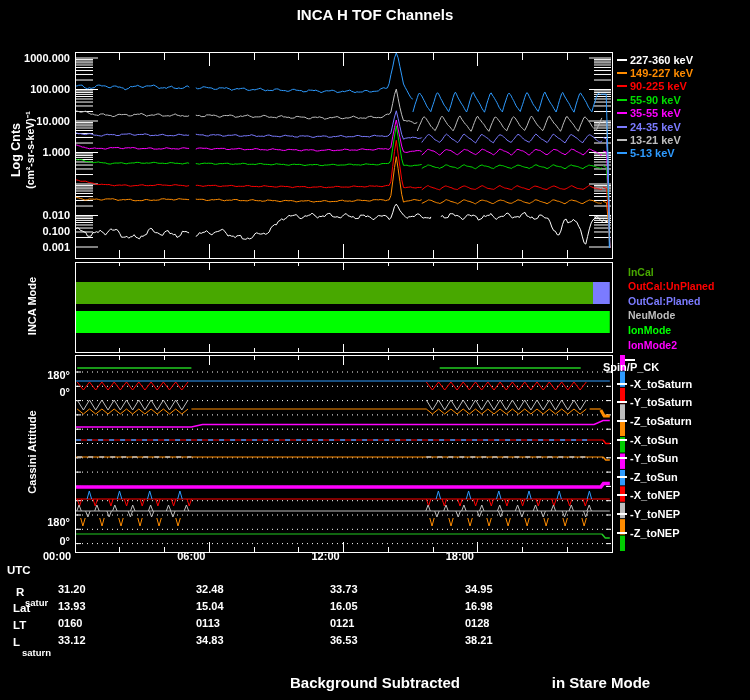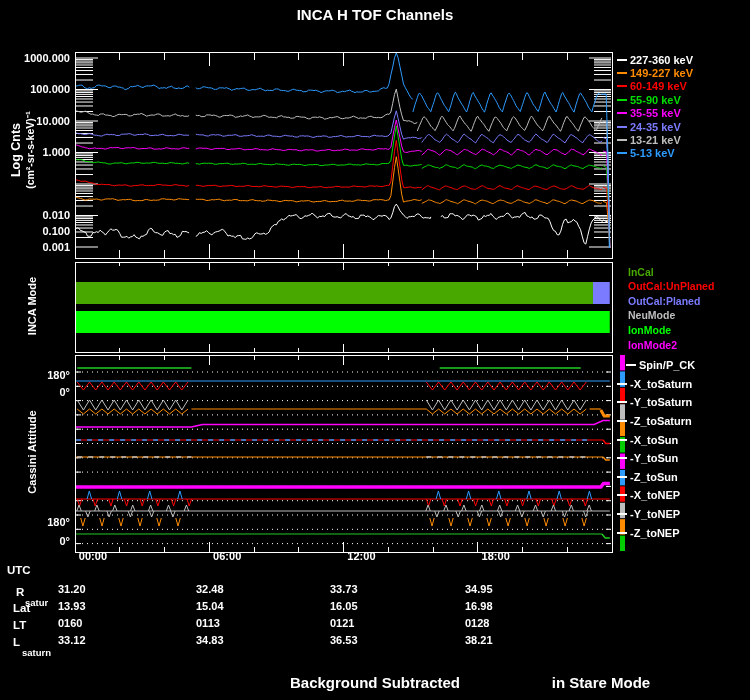--- a/index.html
+++ b/index.html
@@ -5,21 +5,21 @@
   html,body{margin:0;padding:0;background:#000;}
   .fig{position:relative;width:750px;height:700px;background:#000;overflow:hidden;
        font-family:"Liberation Sans",sans-serif;color:#fff;}
   .abs{position:absolute;}
   .title{left:0;top:6px;width:750px;text-align:center;font-size:15px;font-weight:bold;}
   .subtitle{left:0;top:26px;width:750px;text-align:center;font-size:11px;font-weight:bold;}
   .ytick{width:68px;text-align:right;font-size:11px;font-weight:bold;}
   .vlab{text-align:center;transform:rotate(-90deg);font-weight:bold;}
   .leg-item{display:flex;align-items:center;font-size:11px;font-weight:bold;line-height:12px;white-space:nowrap;}
   .leg-dash{display:inline-block;width:10px;height:2px;margin-right:3px;flex:0 0 auto;}
-  .timelab{width:64px;text-align:right;font-size:11px;font-weight:bold;}
+  .timelab{width:64px;text-align:left;font-size:11px;font-weight:bold;}
   .cell{width:70px;text-align:left;font-size:11px;font-weight:bold;}
   .rowlab{font-size:11.5px;font-weight:bold;}
   .rowsub{font-size:9.5px;font-weight:bold;}
   .footer{font-size:15px;font-weight:bold;text-align:center;}
   svg{position:absolute;left:0;top:0;}
 </style>
 </head>
 <body>
 
 <div class="fig">
@@ -431,21 +431,21 @@
       <div class="abs leg-item" style="left: 617px; top: 53.5px; color: rgb(255, 255, 255);">
         <div class="leg-dash" style="background: rgb(255, 255, 255);"></div>
         <div class="">227-360 keV</div>
       </div>
       <div class="abs leg-item" style="left: 617px; top: 66.9px; color: rgb(255, 140, 0);">
         <div class="leg-dash" style="background: rgb(255, 140, 0);"></div>
         <div class="">149-227 keV</div>
       </div>
       <div class="abs leg-item" style="left: 617px; top: 80.3px; color: rgb(255, 0, 0);">
         <div class="leg-dash" style="background: rgb(255, 0, 0);"></div>
-        <div class="">60-149 keV</div>
+        <div class="">90-225 keV</div>
       </div>
       <div class="abs leg-item" style="left: 617px; top: 93.7px; color: rgb(0, 221, 0);">
         <div class="leg-dash" style="background: rgb(0, 221, 0);"></div>
         <div class="">55-90 keV</div>
       </div>
       <div class="abs leg-item" style="left: 617px; top: 107.1px; color: rgb(255, 0, 255);">
         <div class="leg-dash" style="background: rgb(255, 0, 255);"></div>
         <div class="">35-55 keV</div>
       </div>
       <div class="abs leg-item" style="left: 617px; top: 120.5px; color: rgb(123, 123, 255);">
@@ -463,21 +463,21 @@
     </div>
   <div id="mode-legend">
       <div class="abs leg-item" style="left: 628px; top: 265.5px; color: rgb(72, 168, 0); font-size: 10.5px;">InCal</div>
       <div class="abs leg-item" style="left: 628px; top: 280.1px; color: rgb(255, 0, 0); font-size: 10.5px;">OutCal:UnPlaned</div>
       <div class="abs leg-item" style="left: 628px; top: 294.7px; color: rgb(123, 123, 255); font-size: 10.5px;">OutCal:Planed</div>
       <div class="abs leg-item" style="left: 628px; top: 309.3px; color: rgb(190, 190, 190); font-size: 10.5px;">NeuMode</div>
       <div class="abs leg-item" style="left: 628px; top: 323.9px; color: rgb(0, 255, 0); font-size: 10.5px;">IonMode</div>
       <div class="abs leg-item" style="left: 628px; top: 338.5px; color: rgb(255, 0, 255); font-size: 10.5px;">IonMode2</div>
     </div>
   <div id="att-legend">
-      <div class="abs leg-item" style="left: 626px; top: 359px;">
+      <div class="abs leg-item" style="left: 603px; top: 359px; flex-direction: column;">
         <div class="leg-dash" style="background: rgb(255, 255, 255);"></div>
         <div class="">Spin/P_CK</div>
       </div>
       <div class="abs leg-item" style="left: 617px; top: 377.63px;">
         <div class="leg-dash" style="background: rgb(255, 255, 255);"></div>
         <div class="">-X_toSaturn</div>
       </div>
       <div class="abs leg-item" style="left: 617px; top: 396.26px;">
         <div class="leg-dash" style="background: rgb(255, 255, 255);"></div>
         <div class="">-Y_toSaturn</div>

